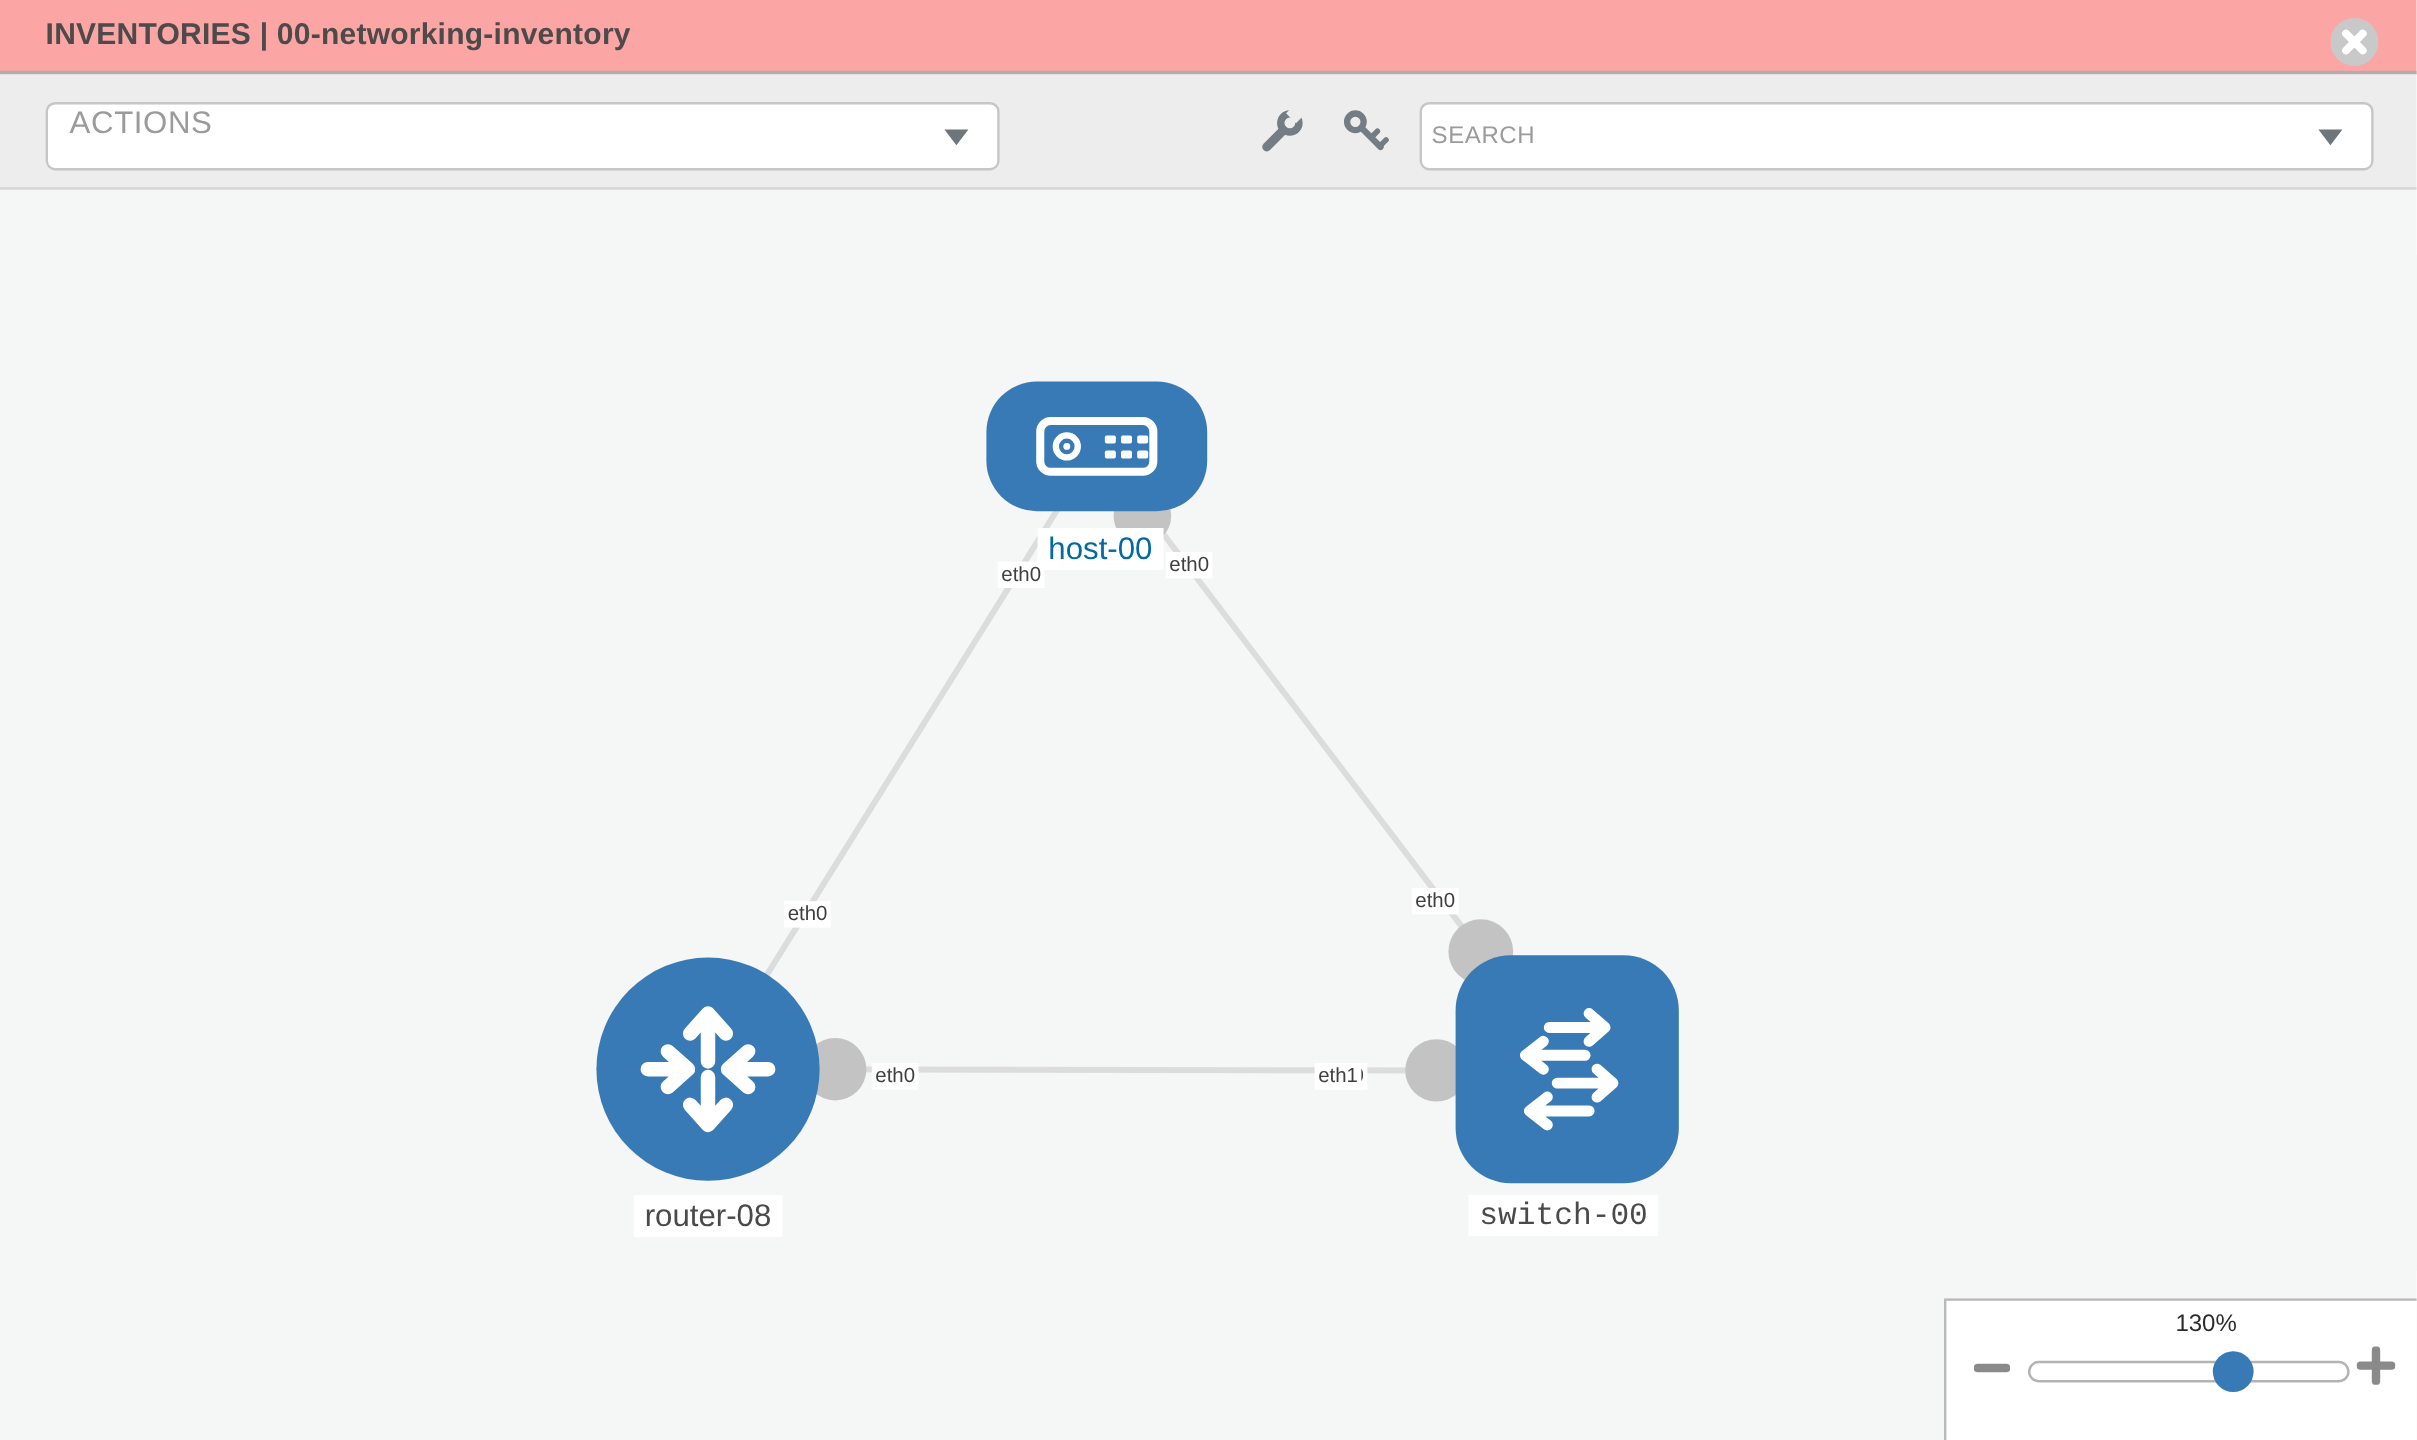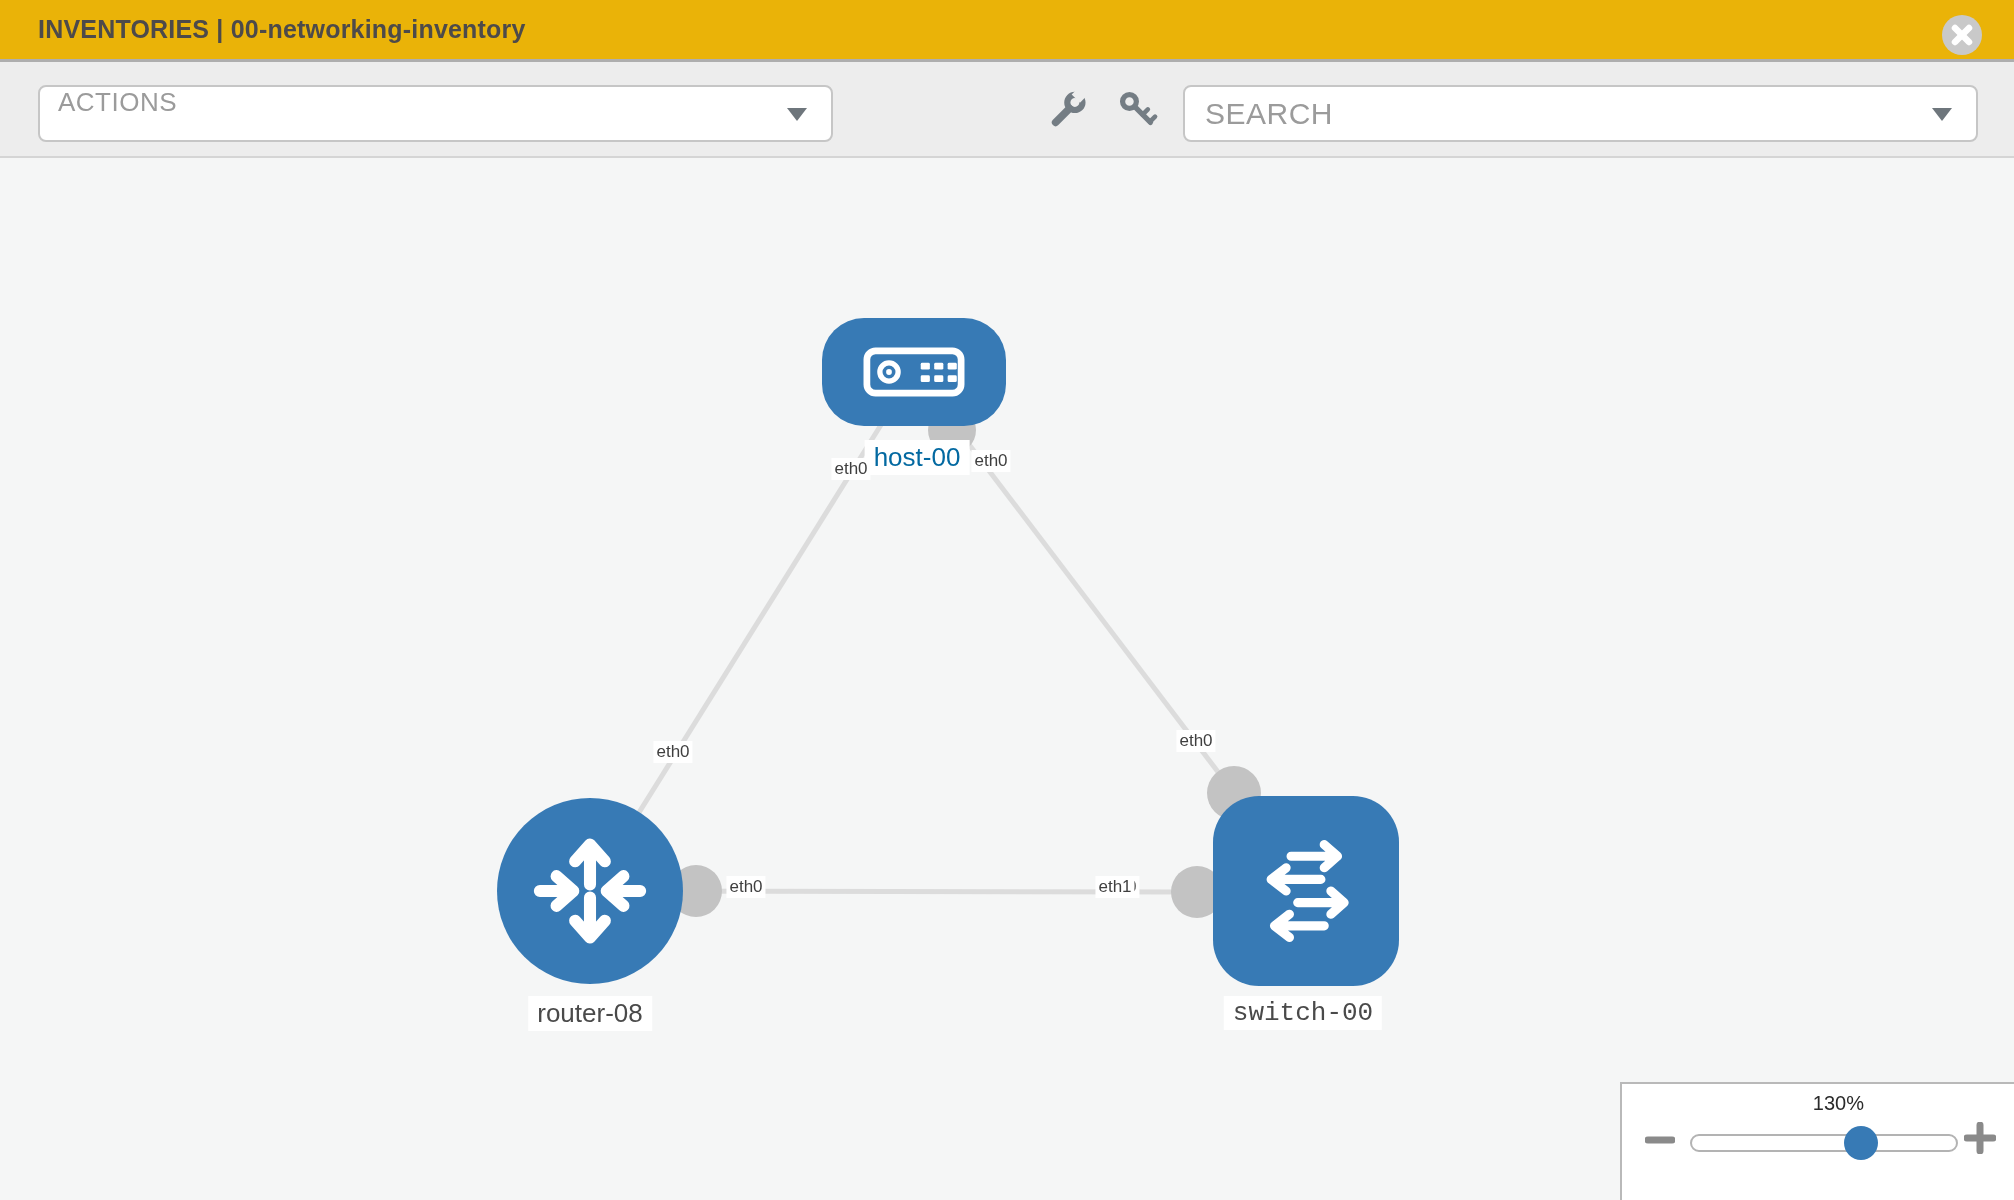--- a/index.html
+++ b/index.html
@@ -1,56 +1,56 @@
 <!DOCTYPE html>
 <html><head>
 <meta charset="utf-8">
 <style>
   html,body{margin:0;padding:0;background:#fff;}
   #app{position:relative;width:2014px;height:1200px;overflow:hidden;background:#fff;
        font-family:"Liberation Sans",sans-serif;}
 
   
-  .hdr{position:absolute;left:0;top:0;width:100%;height:62px;background:#eab308;
+  .hdr{position:absolute;left:0;top:0;width:100%;height:62px;background:#fca5a5;
        border-bottom:3px solid #aeaeae;box-sizing:border-box;z-index:30;}
   .hdr-title{position:absolute;left:38px;top:0;line-height:59px;font-size:25px;font-weight:bold;
        color:#4d4a4a;letter-spacing:.2px;white-space:nowrap;}
   .close-btn{position:absolute;left:1942px;top:15px;width:40px;height:40px;border:none;padding:0;
        background:#c9c9c9;border-radius:50%;cursor:pointer;}
 
   
   .tbar{position:absolute;left:0;top:62px;width:100%;height:96px;background:#ededed;
        border-bottom:2px solid #d5d5d5;box-sizing:border-box;z-index:30;}
   .select{position:absolute;top:23px;height:57px;background:#fff;border:2px solid #c6c6c6;
        border-radius:8px;box-sizing:border-box;display:flex;cursor:pointer;}
   #actions-box{left:38px;width:795px;}
   #search-box{left:1183px;width:795px;}
   .select-lbl{margin-left:18px;font-size:26px;color:#9b9b9b;letter-spacing:.5px;}
   .caret{position:absolute;right:24px;top:50%;margin-top:-6px;width:0;height:0;
        border-left:10px solid transparent;border-right:10px solid transparent;
        border-top:13px solid #6e767c;}
-  .srch-input{border:none;outline:none;background:transparent;margin-left:18px;width:690px;
-       font-family:"Liberation Sans",sans-serif;font-size:30px;color:#555;letter-spacing:.5px;}
+  .srch-input{border:none;outline:none;background:transparent;margin-left:6px;width:690px;
+       font-family:"Liberation Sans",sans-serif;font-size:20px;color:#555;letter-spacing:.5px;}
   .srch-input::placeholder{color:#9b9b9b;opacity:1;}
   .tool-btn{position:absolute;top:21px;width:56px;height:56px;background:none;border:none;
        padding:0;cursor:pointer;}
   #wrench-btn{left:1040px;} #key-btn{left:1110px;}
 
   
   #canvas{position:absolute;left:0;top:158px;width:2014px;height:1042px;background:#f5f6f6;z-index:0;}
   #net{position:absolute;left:0;top:0;width:2014px;height:1200px;z-index:1;pointer-events:none;}
   .node{position:absolute;background:#377ab5;display:flex;align-items:center;justify-content:center;
        z-index:2;cursor:pointer;}
   .node-host{border-radius:42px;}
   .node-router{border-radius:50%;}
   .node-switch{border-radius:46px;}
   .node-label{position:absolute;transform:translateX(-50%);background:#fff;color:#4a4a4a;
        font-size:26px;padding:2px 9px;white-space:nowrap;z-index:3;}
   .iface{position:absolute;transform:translate(-50%,-50%);background:#fff;color:#3f3f3f;
-       font-size:17px;padding:1px 3px;white-space:nowrap;z-index:4;}
+       font-size:17px;padding:1px 3px;white-space:nowrap;z-index:4;margin-top:10px;}
 
   
   .zoom-panel{position:absolute;left:1620px;top:1082px;width:400px;height:130px;background:#fff;
        border:2px solid #b9b9b9;box-sizing:border-box;z-index:20;}
   .zoom-pct{position:absolute;left:168px;top:8px;width:74px;text-align:right;font-size:20px;color:#2b2b2b;}
   .zoom-btn{position:absolute;background:none;border:none;padding:0;cursor:pointer;}
   #zoom-out{left:22px;top:44px;width:32px;height:26px;}
   #zoom-in{left:342px;top:38px;width:32px;height:32px;}
   .zoom-track{position:absolute;left:68px;top:50px;width:268px;height:18px;background:#fff;
        border:2px solid #b3b3b3;border-radius:10px;box-sizing:border-box;cursor:pointer;}

